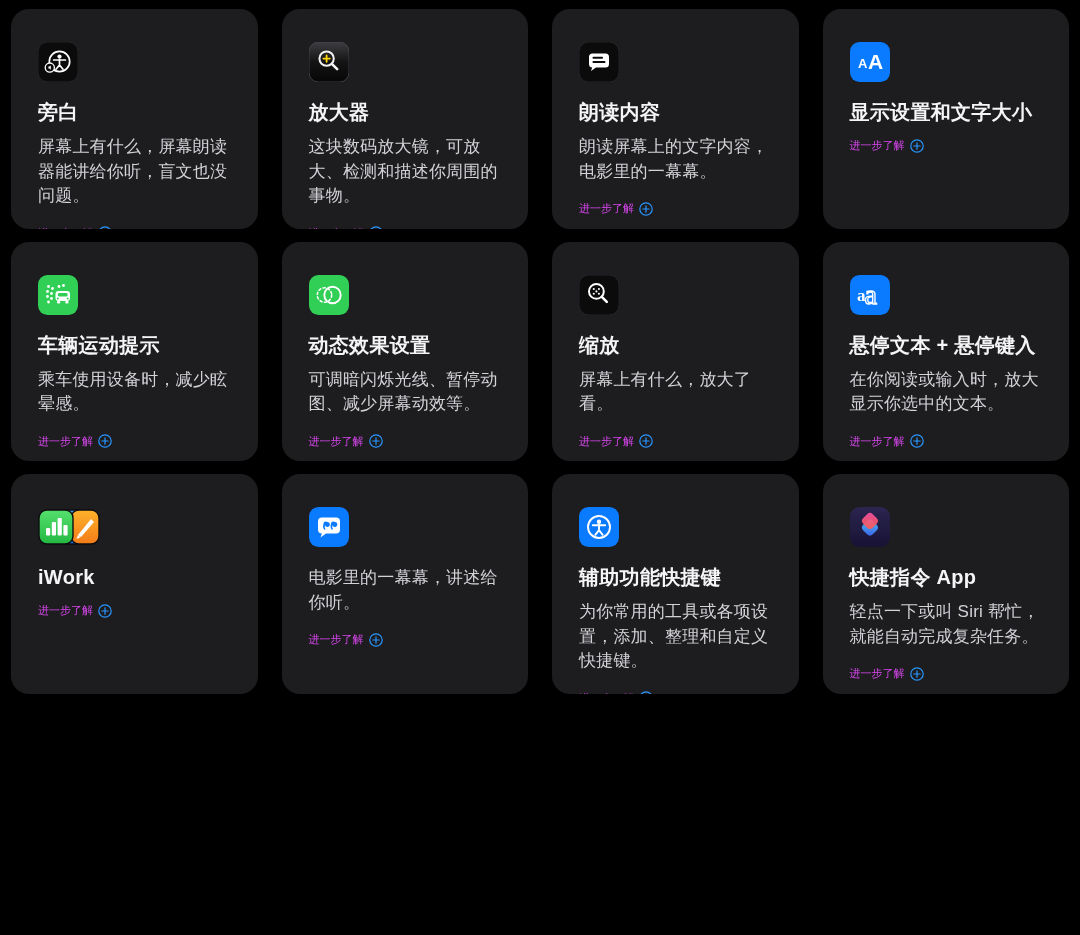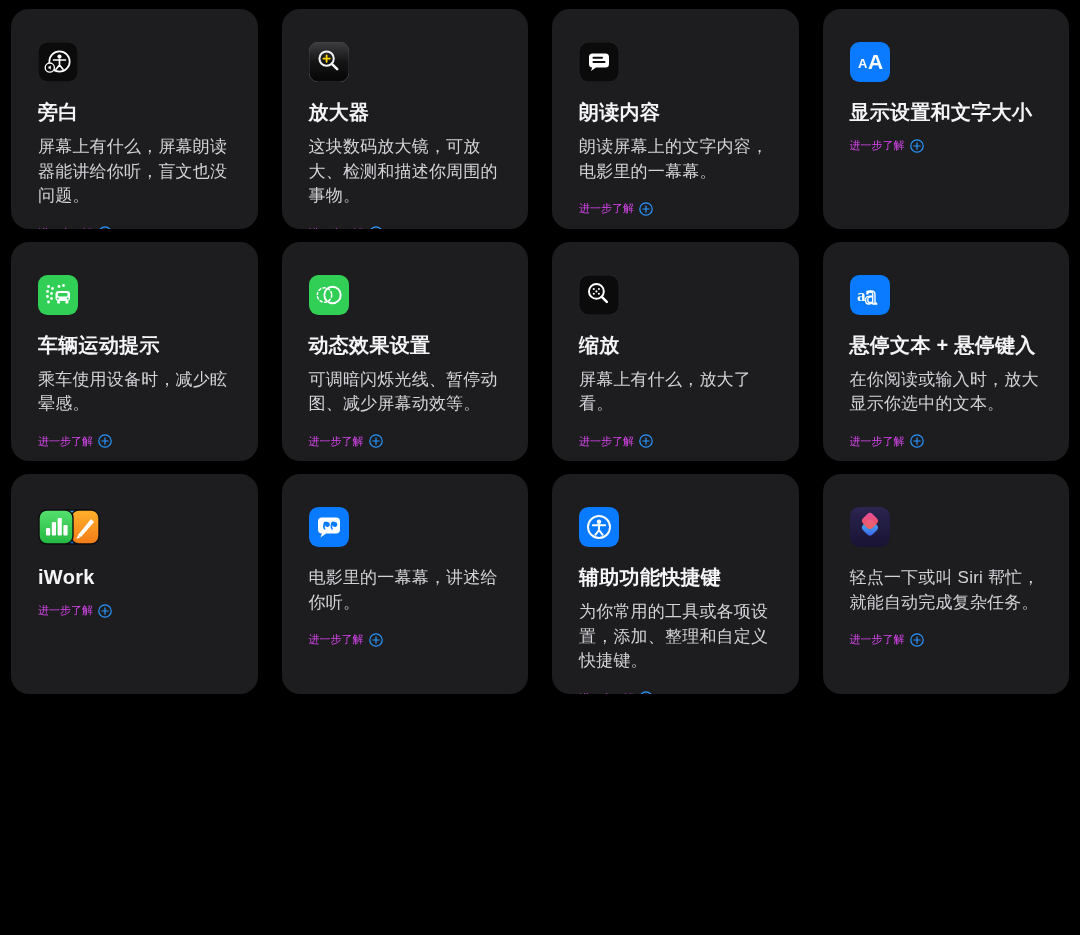--- a/index.html
+++ b/index.html
@@ -345,20 +345,21 @@
           <linearGradient id="scPink" x1="0" y1="0" x2="1" y2="1">
               <stop offset="0" stop-color="#f650a8"></stop>
               <stop offset="1" stop-color="#fb5d45"></stop>
             </linearGradient>
         </defs>
         <rect width="40" height="40" rx="9.5" fill="url(#scTile)"></rect>
         <rect x="13.2" y="13.8" width="13.5" height="13.5" rx="4" transform="rotate(45 19.95 20.55)" fill="url(#scBlue)" opacity="0.95"></rect>
         <rect x="13.2" y="7.2" width="13.5" height="13.5" rx="4" transform="rotate(45 19.95 13.95)" fill="url(#scPink)" opacity="0.92"></rect>
       </svg>
     </div>
+    <h3>快捷指令 App</h3>
     <p>轻点一下或叫 Siri 帮忙，就能自动完成复杂任务。</p>
     <a class="learn-link">
         <span>进一步了解</span>
       <svg width="14" height="14" viewBox="0 0 14 14">
           <circle cx="7" cy="7" r="6.2" fill="none" stroke="#2997ff" stroke-width="1.2"></circle>
           <path d="M7 3.8 V10.2 M3.8 7 H10.2" stroke="#2997ff" stroke-width="1.2" stroke-linecap="round"></path>
         </svg>
     </a>
   </div>
 

